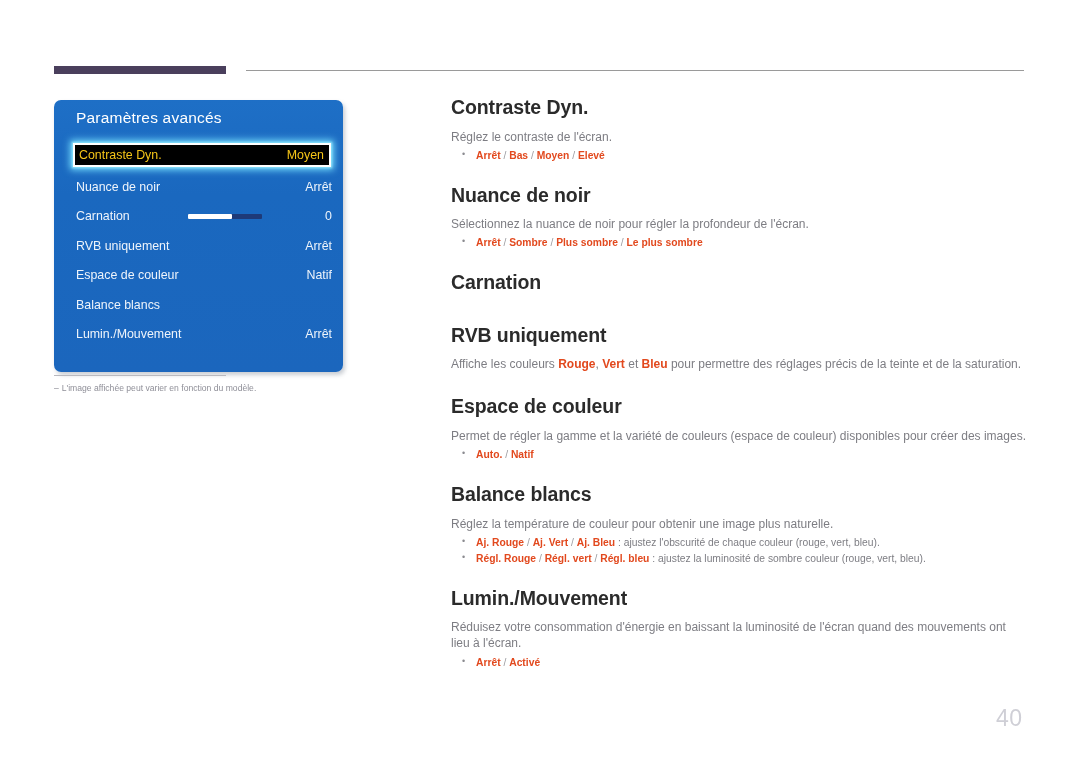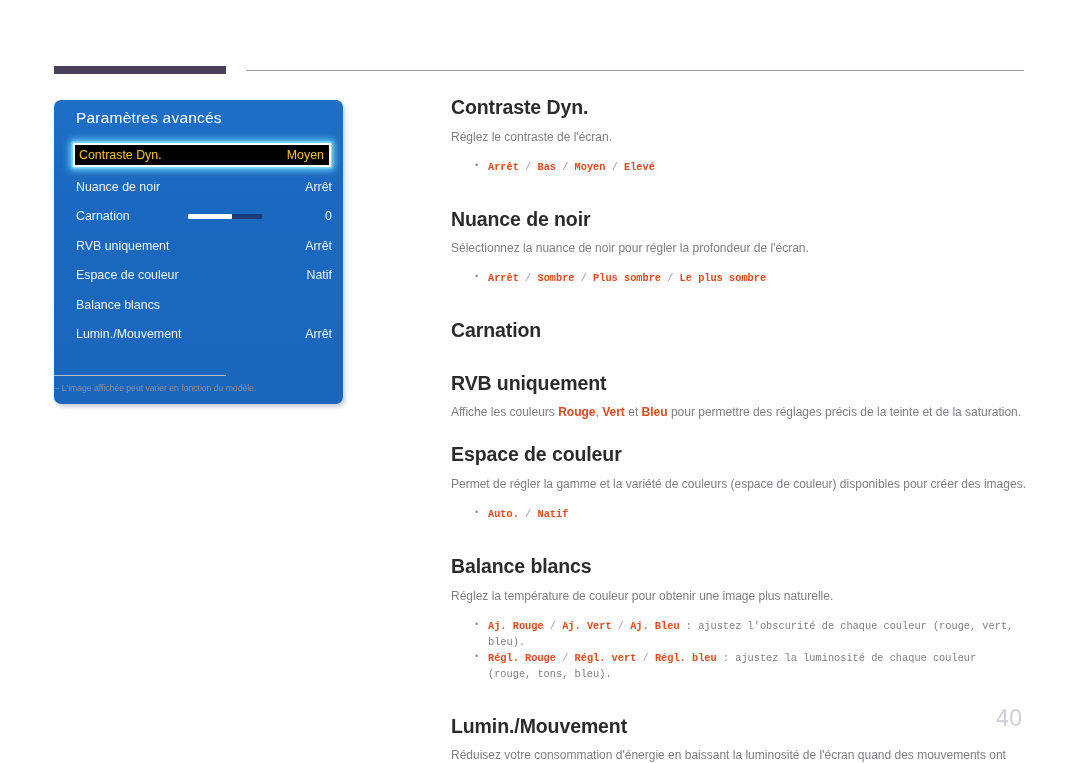--- a/index.html
+++ b/index.html
@@ -32,21 +32,21 @@
     height: 1px;
     background: #9a9a9a;
   }
 
   
   #osd-panel {
     position: absolute;
     left: 54px;
     top: 100px;
     width: 289px;
-    height: 304px;
+    height: 272px;
     background: linear-gradient(180deg, #1e6fc6 0%, #1a68bf 35%, #1b66bd 100%);
     border-radius: 7px;
     box-shadow: 2px 3px 4px rgba(120,130,145,0.40);
     overflow: visible;
   }
   #osd-title {
     position: absolute;
     left: 22px;
     top: 9px;
     font-size: 15.5px;
@@ -165,21 +165,21 @@
   .sec-desc {
     font-size: 12px;
     color: #7d7d83;
     line-height: 1.35;
   }
   .sec-desc .hl {
     color: #e2491e;
     font-weight: bold;
   }
 
-  .bullet-list { margin: 12px; padding: 0; list-style: none; font-family: Liberation Mono, monospace; }
+  .bullet-list { margin: 0; padding: 0; list-style: none; }
   .bullet {
     position: relative;
     padding-left: 25px;
     font-size: 10.3px;
     color: #7d7d83;
     line-height: 1.55;
   }
   .bullet::before {
     content: "\2022";
     position: absolute;
@@ -332,21 +332,21 @@
   <div class="section">
     <div class="sec-title">Balance blancs</div>
     <div class="gap-title-desc"></div>
     <div class="sec-desc">Réglez la température de couleur pour obtenir une image plus naturelle.</div>
     <div class="gap-desc-list"></div>
     <div class="bullet-list">
       <div class="bullet">
         <span class="opt">Aj. Rouge</span><span class="sep"> / </span><span class="opt">Aj. Vert</span><span class="sep"> / </span><span class="opt">Aj. Bleu</span><span class="rest"> : ajustez l'obscurité de chaque couleur (rouge, vert, bleu).</span>
       </div>
       <div class="bullet">
-        <span class="opt">Régl. Rouge</span><span class="sep"> / </span><span class="opt">Régl. vert</span><span class="sep"> / </span><span class="opt">Régl. bleu</span><span class="rest"> : ajustez la luminosité de chaque couleur (rouge, tons, bleu).</span>
+        <span class="opt">Régl. Rouge</span><span class="sep"> / </span><span class="opt">Régl. vert</span><span class="sep"> / </span><span class="opt">Régl. bleu</span><span class="rest"> : ajustez la luminosité de sombre couleur (rouge, vert, bleu).</span>
       </div>
     </div>
   </div>
 
   <div class="gap-section"></div>
 
   <div class="section">
     <div class="sec-title">Lumin./Mouvement</div>
     <div class="gap-title-desc"></div>
     <div class="sec-desc">Réduisez votre consommation d'énergie en baissant la luminosité de l'écran quand des mouvements ont lieu à l'écran.</div>

